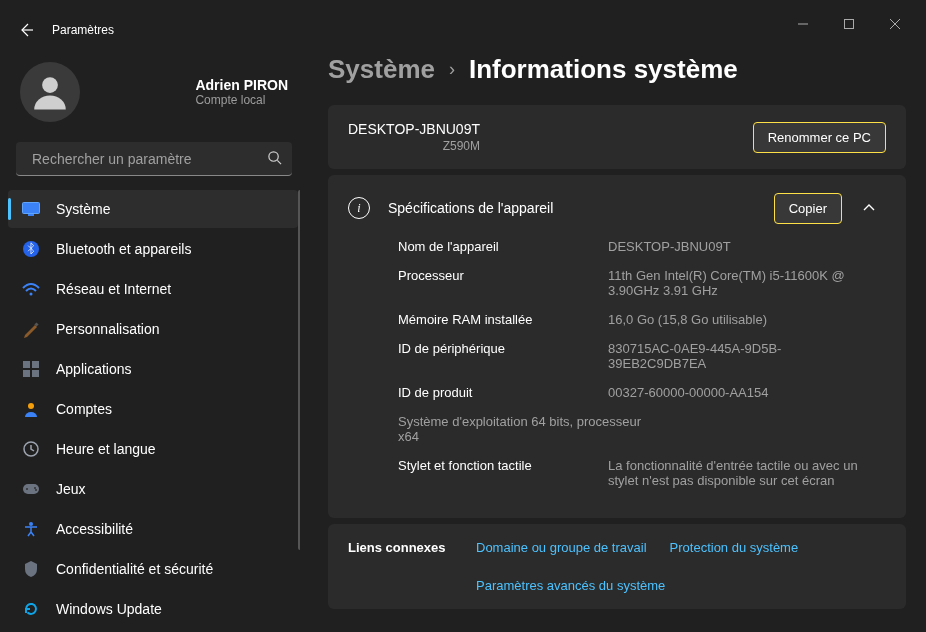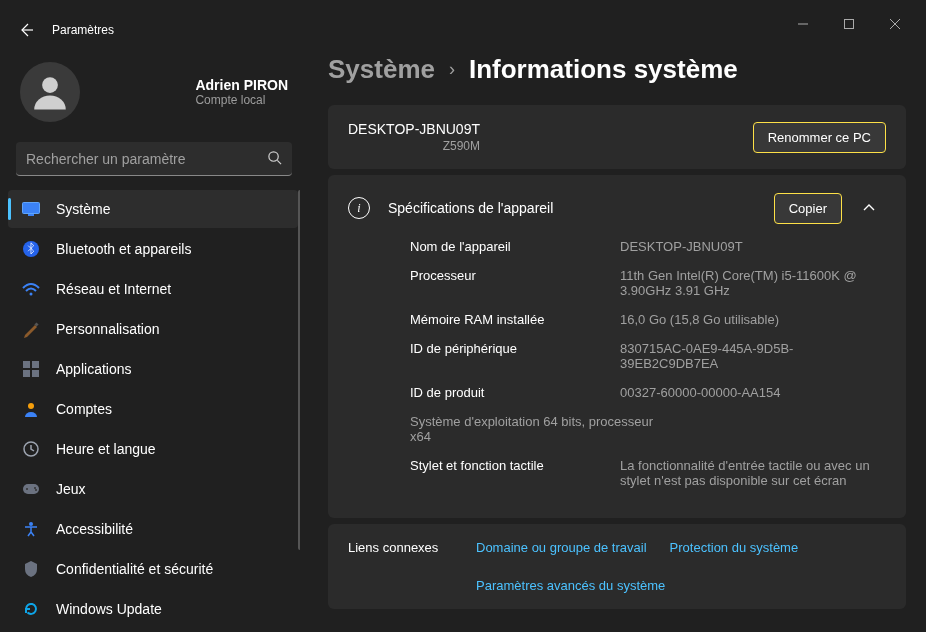--- a/index.html
+++ b/index.html
@@ -70,20 +70,21 @@
   align-items: center;
   padding: 0 10px;
 }
 .search-box input {
   flex: 1;
   background: transparent;
   border: none;
   color: #cfcfcf;
   font-size: 14px;
   outline: none;
+  margin-left: 6px;
 }
 .search-box input::placeholder { color: #a0a0a0; }
 .search-box .search-icon { color: #cfcfcf; }
 .nav { flex: 1; overflow-y: auto; padding-right: 2px; position: relative; }
 .nav-item {
   display: flex;
   align-items: center;
   gap: 16px;
   padding: 10px 14px;
   border-radius: 4px;
@@ -154,32 +155,32 @@
 .spec-header {
   display: flex;
   align-items: center;
   gap: 18px;
 }
 .spec-icon { width: 22px; height: 22px; border: 1.5px solid #fff; border-radius: 50%; display: flex; align-items: center; justify-content: center; font-size: 12px; font-style: italic; font-family: serif; }
 .spec-title { flex: 1; font-size: 14px; }
 .spec-actions { display: flex; align-items: center; gap: 10px; }
 .chevron-btn { width: 34px; height: 34px; display: flex; align-items: center; justify-content: center; cursor: pointer; border-radius:4px; }
 .spec-body { padding: 14px 0 0 50px; }
-.spec-row { display: flex; margin-bottom: 14px; margin-left: 12px; }
+.spec-row { display: flex; margin-bottom: 14px; }
 .spec-key { width: 210px; font-size: 13px; color: #fff; flex-shrink: 0; }
 .spec-val { flex: 1; font-size: 13px; color: #a0a0a0; max-width: 260px; }
 .links-card {
   background: #2b2b2b;
   border-radius: 6px;
   padding: 16px 20px;
   margin-top: 3px;
   display: flex;
   gap: 28px;
 }
-.links-title { font-size: 13px; font-weight: 400; min-width: 100px; }
+.links-title { font-size: 13px; font-weight: 700; min-width: 100px; }
 .links-list { display: flex; flex-wrap: wrap; column-gap: 30px; row-gap: 18px; gap: 23px; }
 .link-item { font-size: 13px; color: #4cc2ff; cursor: pointer; }
 
 .nav::-webkit-scrollbar, .main::-webkit-scrollbar { width: 0; }
 </style>
 </head>
 <body>
 
 <div class="window">
   <div class="titlebar">

